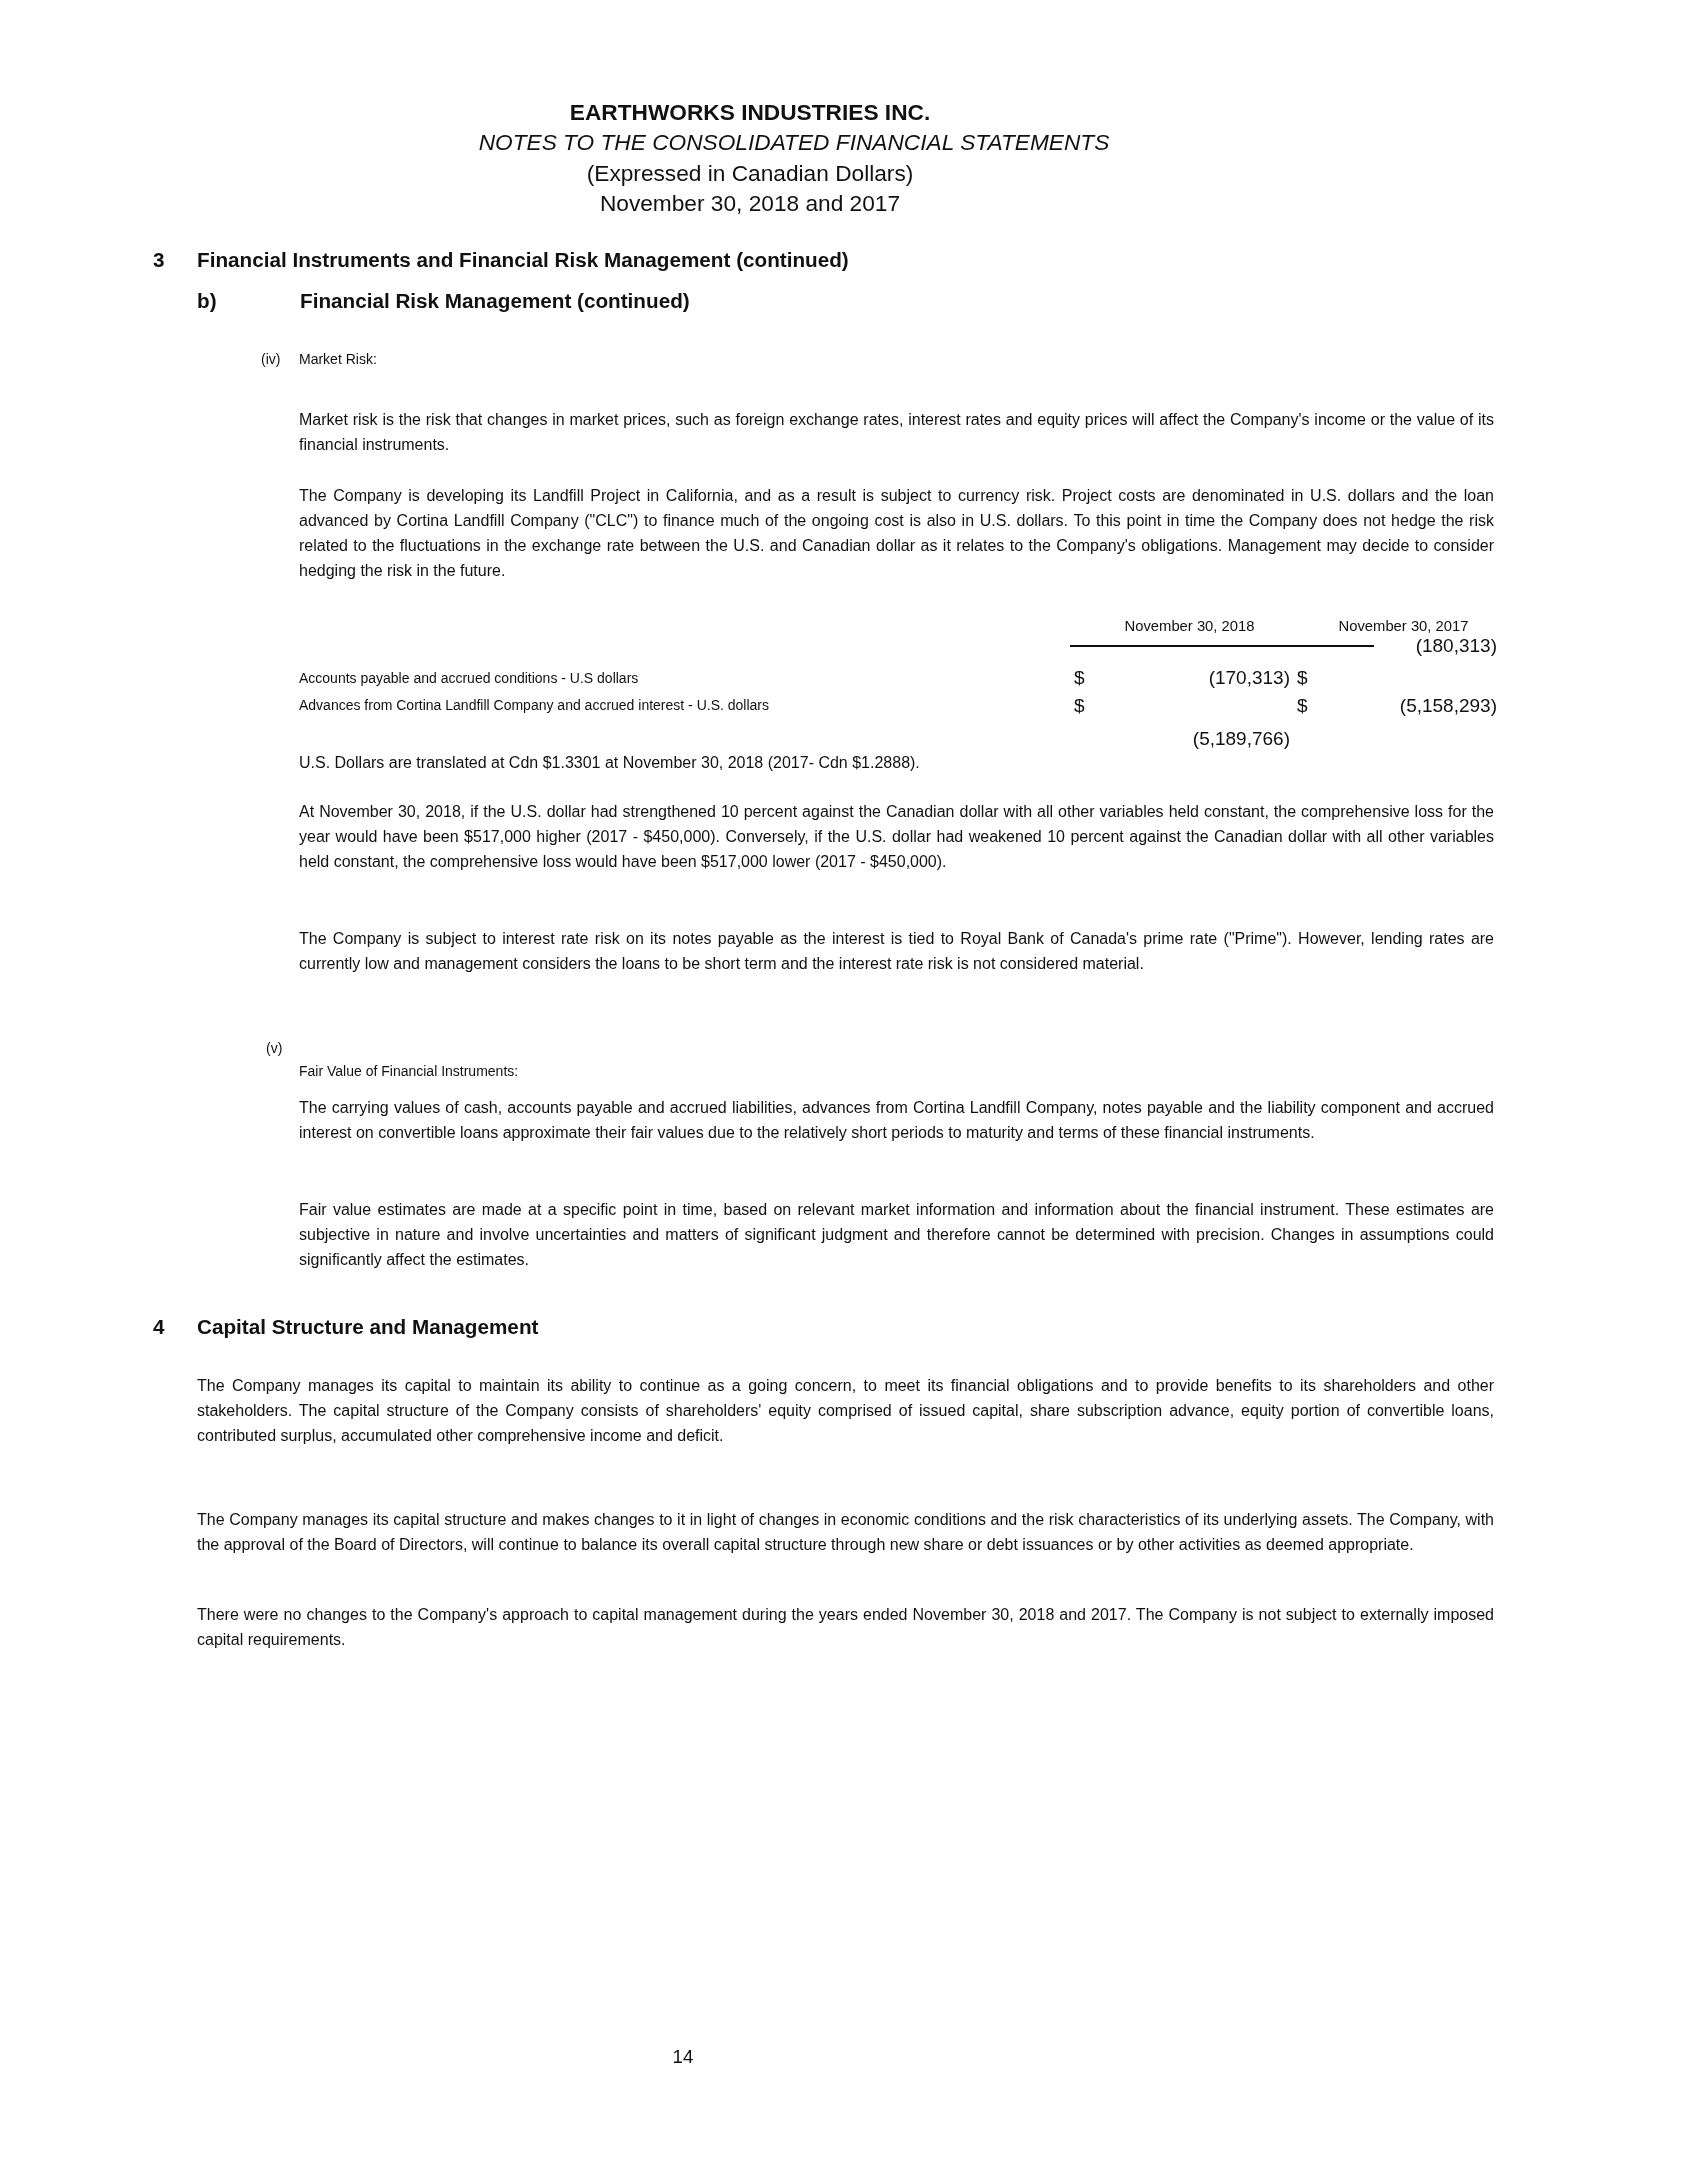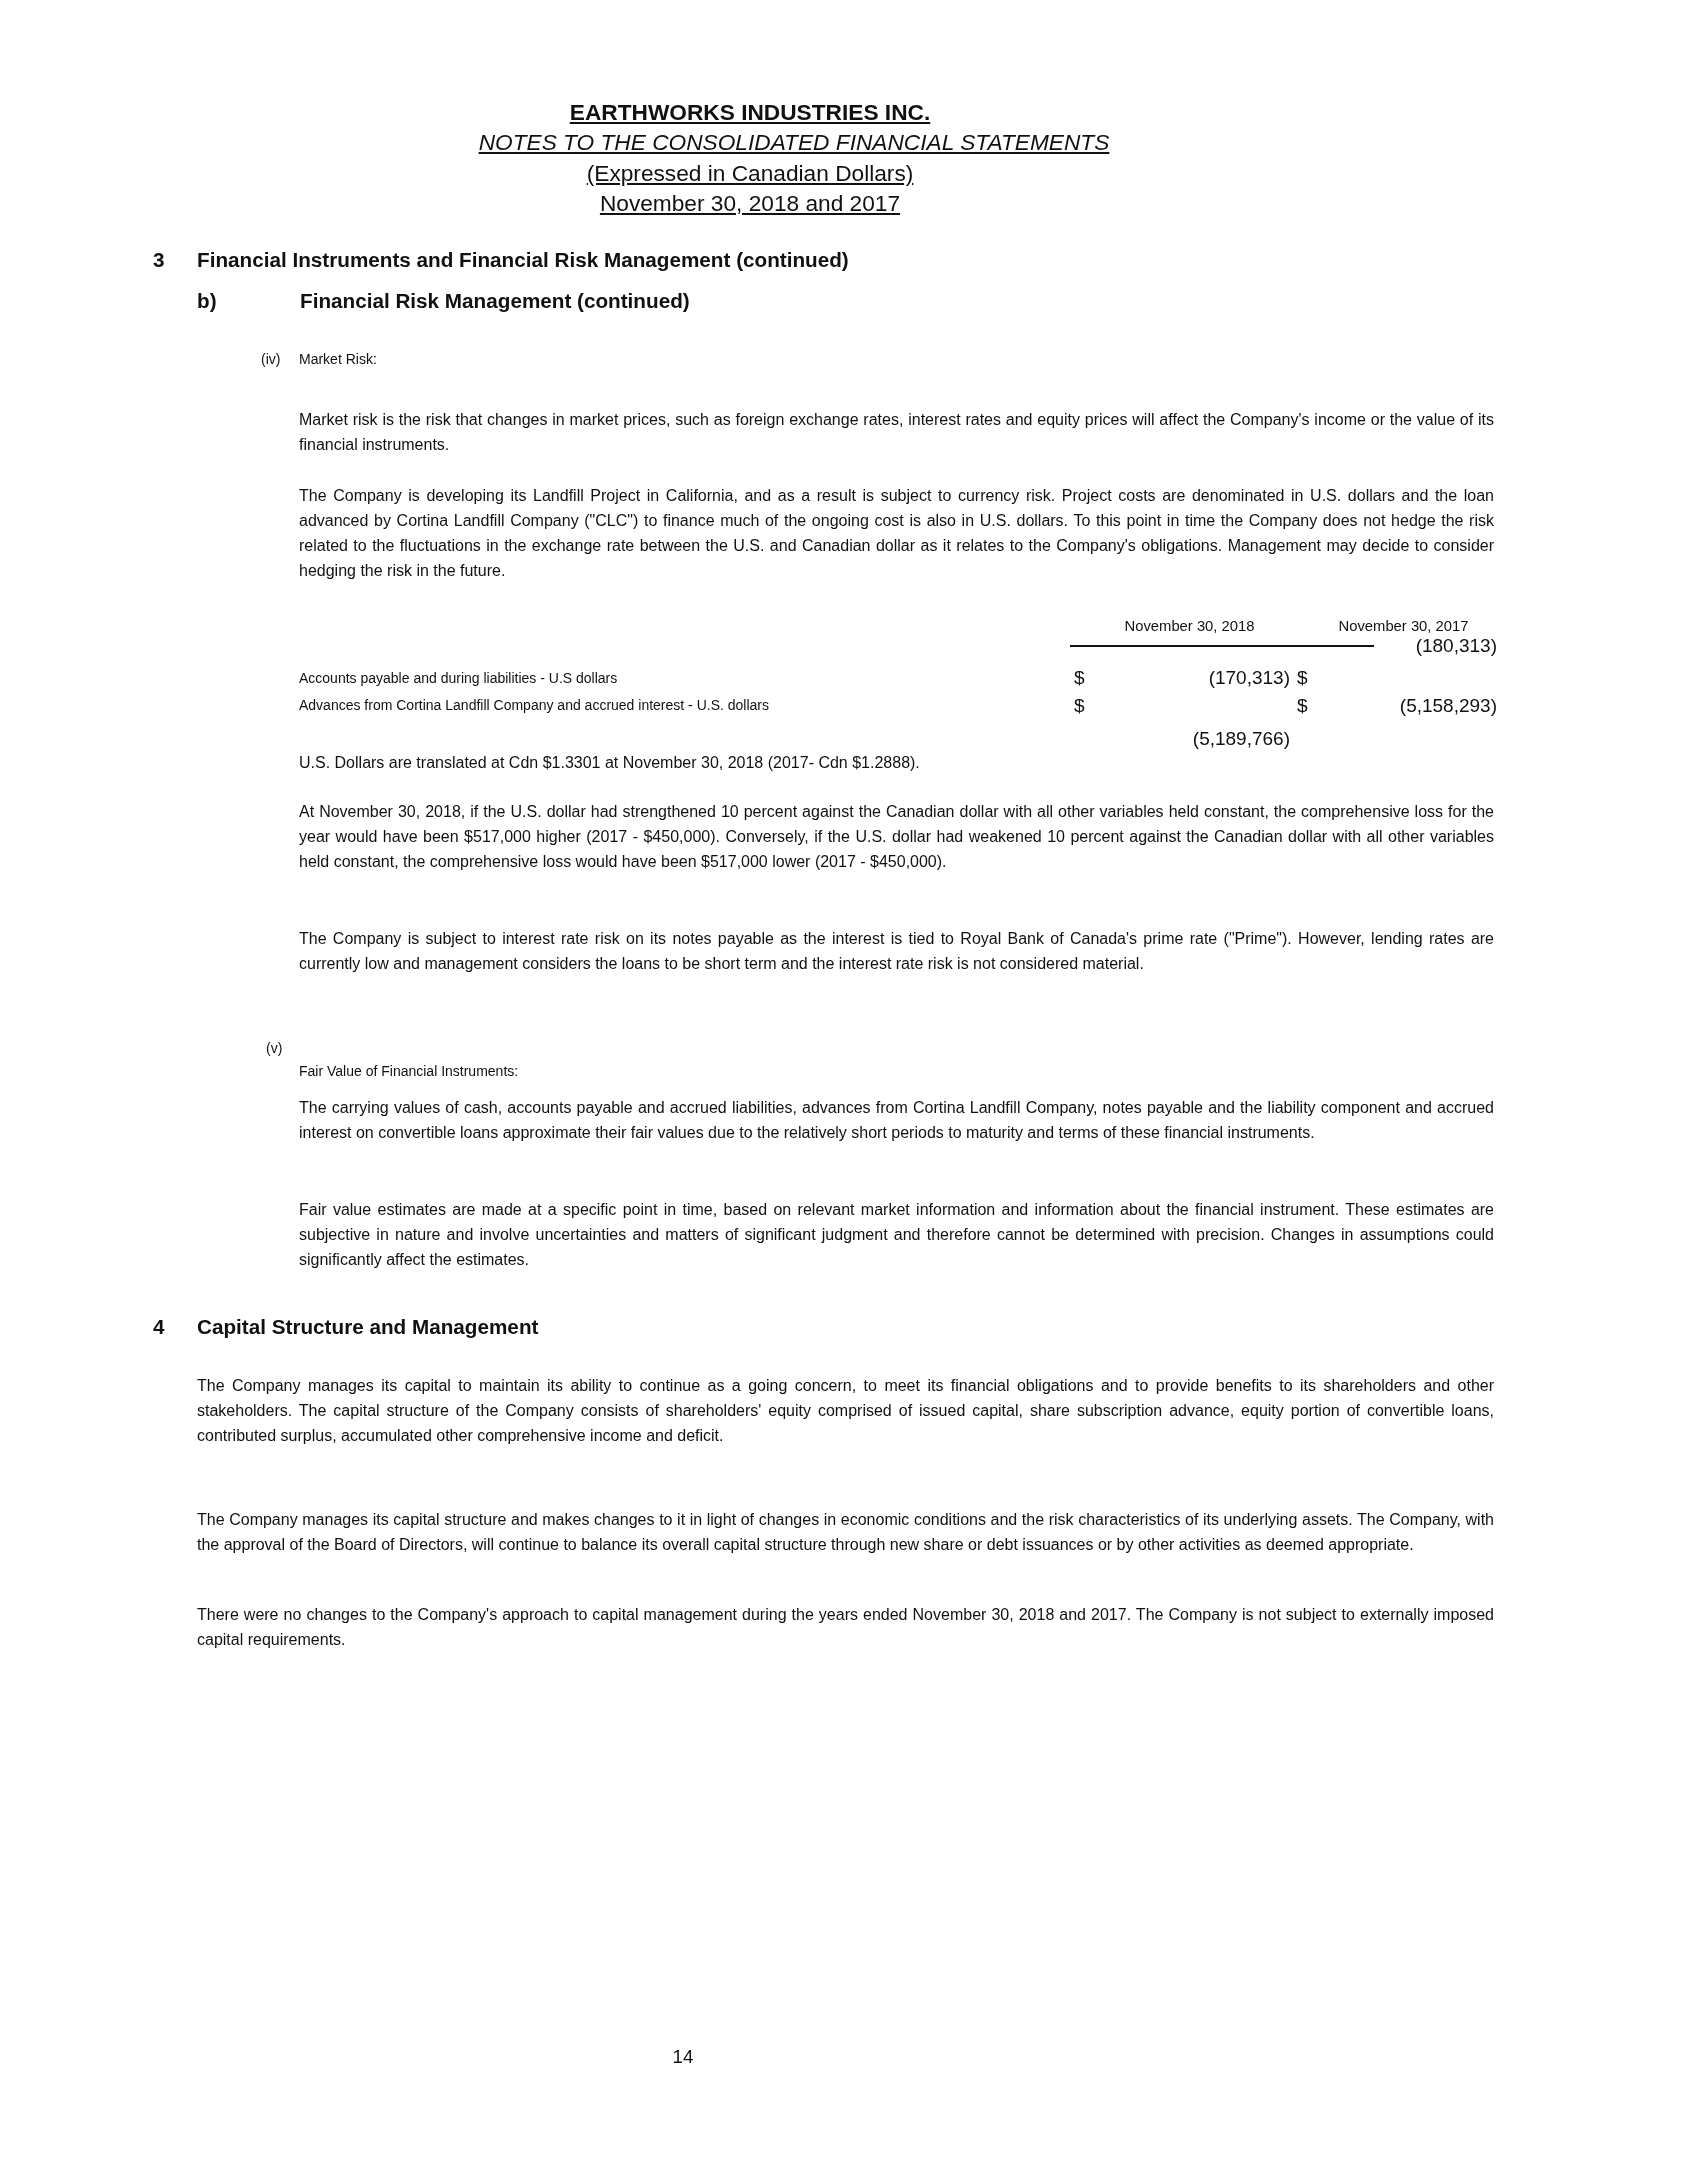--- a/index.html
+++ b/index.html
@@ -1,19 +1,19 @@
 <!DOCTYPE html>
 <html><head>
 <meta charset="utf-8">
 <style>
   html, body { margin:0; padding:0; background:#ffffff; }
   body { width:1683px; height:2178px; position:relative; overflow:hidden;
          font-family:"Liberation Sans", sans-serif; color:#111; }
   .abs { position:absolute; }
-  .title { left:0; width:1500px; text-align:center; font-size:22.7px; line-height:30.5px;text-decoration:underline; }
+  .title { left:0; width:1500px; text-align:center; font-size:22.7px; line-height:30.5px; }
   .t1 { top:97px; font-weight:bold; }
   .t2 { top:127px; font-style:italic;margin-left:44px; }
   .t3 { top:158px; }
   .t4 { top:188px; }
   .h { font-size:20.7px; font-weight:bold; line-height:25.6px; }
   .p { left:299px; width:1195px; font-size:16px; line-height:25px; text-align:justify; }
   .p4 { left:197px; width:1297px; }
   .lbl { font-size:14px; line-height:24.6px; }
   .small { font-size:14.8px; }
   .rule { height:2px; background:#111; }
@@ -36,21 +36,21 @@
 <div class="abs lbl" style="left:261px; top:347px;">(iv)</div>
 <div class="abs lbl" style="left:299px; top:347px;">Market Risk:</div>
 
 <div class="abs p" style="top:407px;">Market risk is the risk that changes in market prices, such as foreign exchange rates, interest rates and equity prices will affect the Company's income or the value of its financial instruments.</div>
 <div class="abs p" style="top:483px;">The Company is developing its Landfill Project in California, and as a result is subject to currency risk. Project costs are denominated in U.S. dollars and the loan advanced by Cortina Landfill Company ("CLC") to finance much of the ongoing cost is also in U.S. dollars. To this point in time the Company does not hedge the risk related to the fluctuations in the exchange rate between the U.S. and Canadian dollar as it relates to the Company's obligations.  Management may decide to consider hedging the risk in the future.</div>
 
 <div class="abs small" style="left:1101px; top:618px; width:177px; text-align:center;">November 30, 2018</div>
 <div class="abs small" style="left:1315px; top:618px; width:177px; text-align:center;">November 30, 2017</div>
 <div class="abs rule" style="left:1070px; top:645px; width:304px;"></div>
 
-<div class="abs lbl" style="left:299px; top:666px;">Accounts payable and during liabilities - U.S dollars</div>
+<div class="abs lbl" style="left:299px; top:666px;">Accounts payable and accrued conditions - U.S dollars</div>
 <div class="abs dol" style="left:1074px; top:664px;">$</div>
 <div class="abs num" style="left:1113px; top:664px; width:177px;">(170,313)</div>
 <div class="abs dol" style="left:1297px; top:664px;">$</div>
 <div class="abs num" style="left:1320px; top:632px; width:177px;">(180,313)</div>
 
 <div class="abs lbl" style="left:299px; top:693px;">Advances from Cortina Landfill Company and accrued interest - U.S. dollars</div>
 <div class="abs dol" style="left:1074px; top:692px;">$</div>
 <div class="abs num" style="left:1113px; top:725px; width:177px;">(5,189,766)</div>
 <div class="abs dol" style="left:1297px; top:692px;">$</div>
 <div class="abs num" style="left:1320px; top:692px; width:177px;">(5,158,293)</div>

